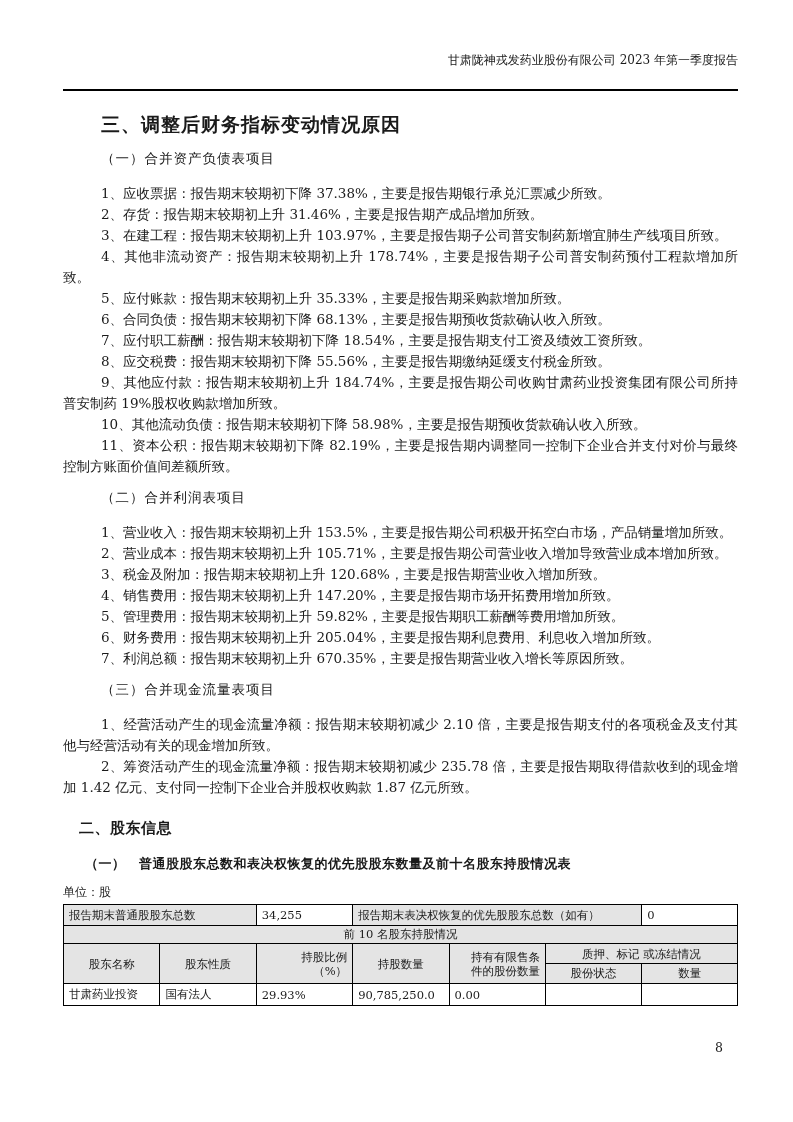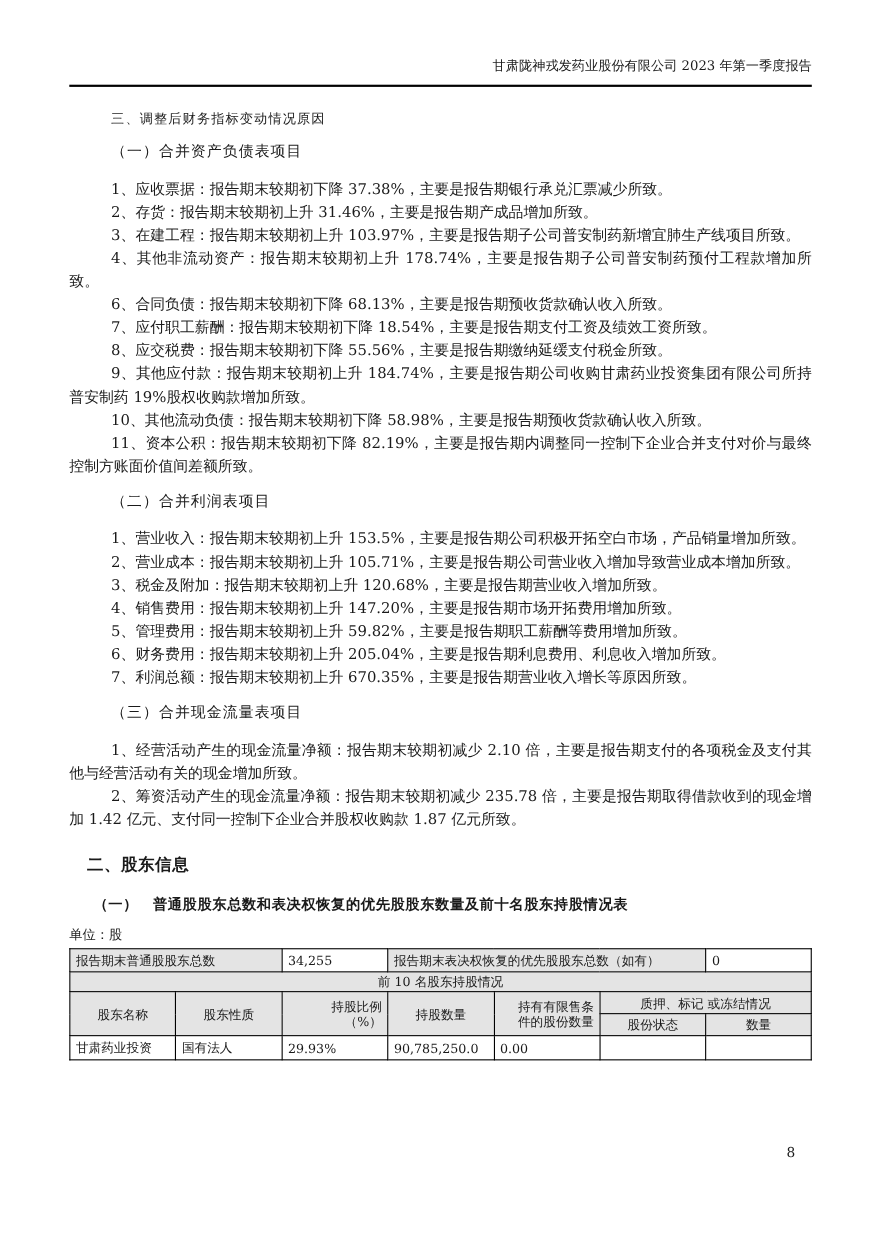--- a/index.html
+++ b/index.html
@@ -7,24 +7,24 @@
   body {
     width: 793px; height: 1122px; background: #ffffff; color: #1a1a1a;
     font-family: "DejaVu Serif", "Liberation Serif", serif;
   }
   .page {
     position: relative; width: 793px; height: 1122px;
     padding: 52px 55px 0 63px; overflow: hidden;
   }
   .doc-header {
     text-align: right; font-size: 12px; line-height: 17px;
-    padding-bottom: 8px; border-bottom: 2px solid #000;
+    padding-bottom: 20px; border-bottom: 2px solid #000;
   }
   .adjust-title {
-    font-size: 12px; font-weight: normal; letter-spacing: 1px;
+    font-size: 19px; font-weight: bold; letter-spacing: 1px;
     margin: 21px 0 11px; text-indent: 38px;
   }
   .sub-title {
     font-size: 13.5px; font-weight: normal; letter-spacing: 1px;
     margin: 12px 0 15px; text-indent: 38px;
   }
   p.item {
     font-size: 13.5px; line-height: 21px; margin: 0;
     text-align: justify; text-indent: 38px; word-break: break-all;
   }
@@ -67,20 +67,21 @@
     <span>甘肃陇神戎发药业股份有限公司 2023 年第一季度报告</span>
   </div>
 
   <h2 class="adjust-title">三、调整后财务指标变动情况原因</h2>
 
   <h3 class="sub-title">（一）合并资产负债表项目</h3>
   <p class="item">1、应收票据：报告期末较期初下降 37.38%，主要是报告期银行承兑汇票减少所致。</p>
   <p class="item">2、存货：报告期末较期初上升 31.46%，主要是报告期产成品增加所致。</p>
   <p class="item">3、在建工程：报告期末较期初上升 103.97%，主要是报告期子公司普安制药新增宜肺生产线项目所致。</p>
   <p class="item">4、其他非流动资产：报告期末较期初上升 178.74%，主要是报告期子公司普安制药预付工程款增加所致。</p>
+  <p class="item">5、应付账款：报告期末较期初上升 35.33%，主要是报告期采购款增加所致。</p>
   <p class="item">6、合同负债：报告期末较期初下降 68.13%，主要是报告期预收货款确认收入所致。</p>
   <p class="item">7、应付职工薪酬：报告期末较期初下降 18.54%，主要是报告期支付工资及绩效工资所致。</p>
   <p class="item">8、应交税费：报告期末较期初下降 55.56%，主要是报告期缴纳延缓支付税金所致。</p>
   <p class="item">9、其他应付款：报告期末较期初上升 184.74%，主要是报告期公司收购甘肃药业投资集团有限公司所持普安制药 19%股权收购款增加所致。</p>
   <p class="item">10、其他流动负债：报告期末较期初下降 58.98%，主要是报告期预收货款确认收入所致。</p>
   <p class="item">11、资本公积：报告期末较期初下降 82.19%，主要是报告期内调整同一控制下企业合并支付对价与最终控制方账面价值间差额所致。</p>
 
   <h3 class="sub-title">（二）合并利润表项目</h3>
   <p class="item">1、营业收入：报告期末较期初上升 153.5%，主要是报告期公司积极开拓空白市场，产品销量增加所致。</p>
   <p class="item">2、营业成本：报告期末较期初上升 105.71%，主要是报告期公司营业收入增加导致营业成本增加所致。</p>

